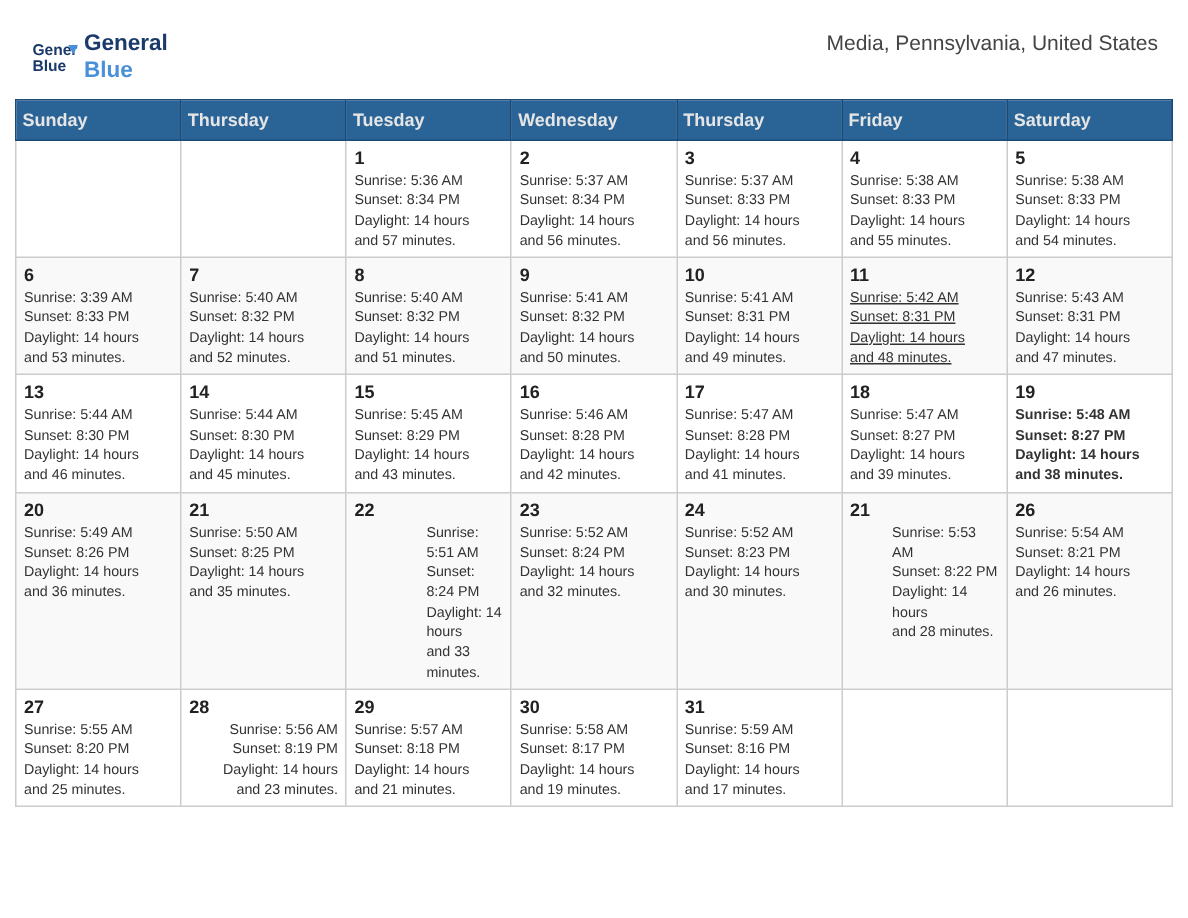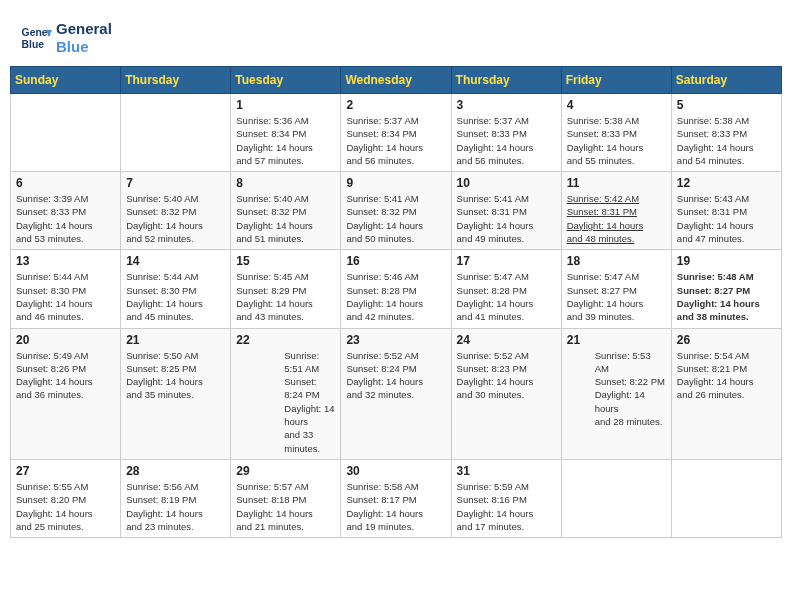--- a/index.html
+++ b/index.html
@@ -39,21 +39,21 @@
       color: #444;
     }
     .calendar {
       width: 100%;
       border-collapse: collapse;
       border: 1px solid #ccc;
       margin-top: 5px;
     }
     .calendar thead tr th {
       background-color: #2a6496;
-      color: #fde047;
+      color: #e5e5e5;
       font-size: 12px;
       font-weight: bold;
       padding: 6px 4px;
       text-align: left;
       border: 1px solid #1a4a76;
     }
     .calendar tbody tr td {
       vertical-align: top;
       border: 1px solid #ccc;
       padding: 4px 5px;
@@ -91,20 +91,21 @@
       <text x="2" y="18" font-size="13" font-weight="bold" fill="#1a3a6b" font-family="Arial">General</text>
       <text x="2" y="32" font-size="13" font-weight="bold" fill="#1a3a6b" font-family="Arial">Blue</text>
       <polygon points="32,10 40,10 36,18" fill="#4a90d9"></polygon>
     </svg>
     <div style="display:flex; flex-direction:column; line-height:1.2;">
       <span style="font-size:15px; font-weight:bold; color:#1a3a6b;">General</span>
       <span style="font-size:15px; font-weight:bold; color:#4a90d9;">Blue</span>
     </div>
   </div>
   <div class="title-block">
+    <div class="location-title">Media, Pennsylvania, United States</div>
   </div>
 </div>
 
 <table class="calendar">
   <thead>
     <tr>
     <th>Sunday</th>
         <th>Thursday</th>
         <th>Tuesday</th>
         <th>Wednesday</th>
@@ -309,21 +310,21 @@
       <tr>
         <td>
           <span class="day-num">27</span>
           <div class="day-info" style="white-space: pre-line;">Sunrise: 5:55 AM
 Sunset: 8:20 PM
 Daylight: 14 hours
 and 25 minutes.</div>
         </td>
         <td>
           <span class="day-num">28</span>
-          <div class="day-info" style="white-space: pre-line;">Sunrise: 5:56 AM
+          <div class="day-info" style="white-space: pre-line; text-align: right;">Sunrise: 5:56 AM
 Sunset: 8:19 PM
 Daylight: 14 hours
 and 23 minutes.</div>
         </td>
         <td>
           <span class="day-num">29</span>
           <div class="day-info" style="white-space: pre-line;">Sunrise: 5:57 AM
 Sunset: 8:18 PM
 Daylight: 14 hours
 and 21 minutes.</div>

